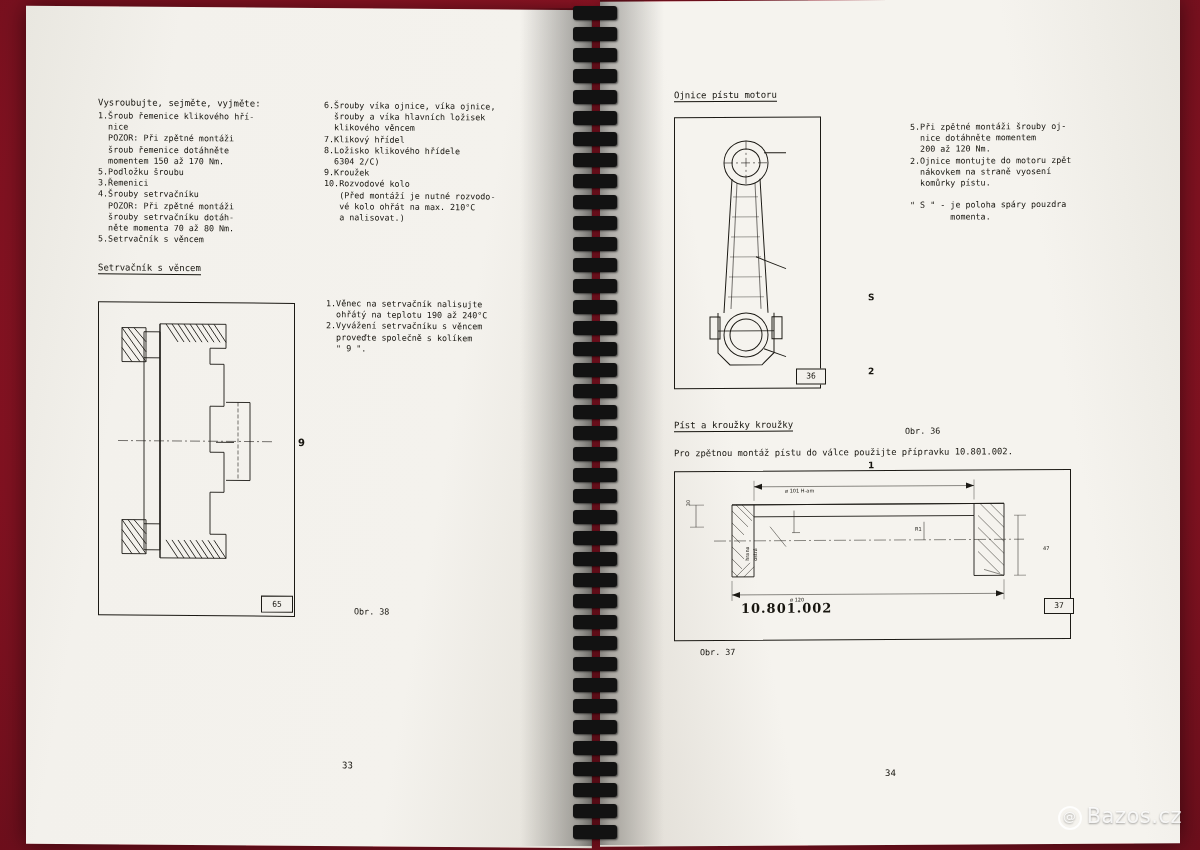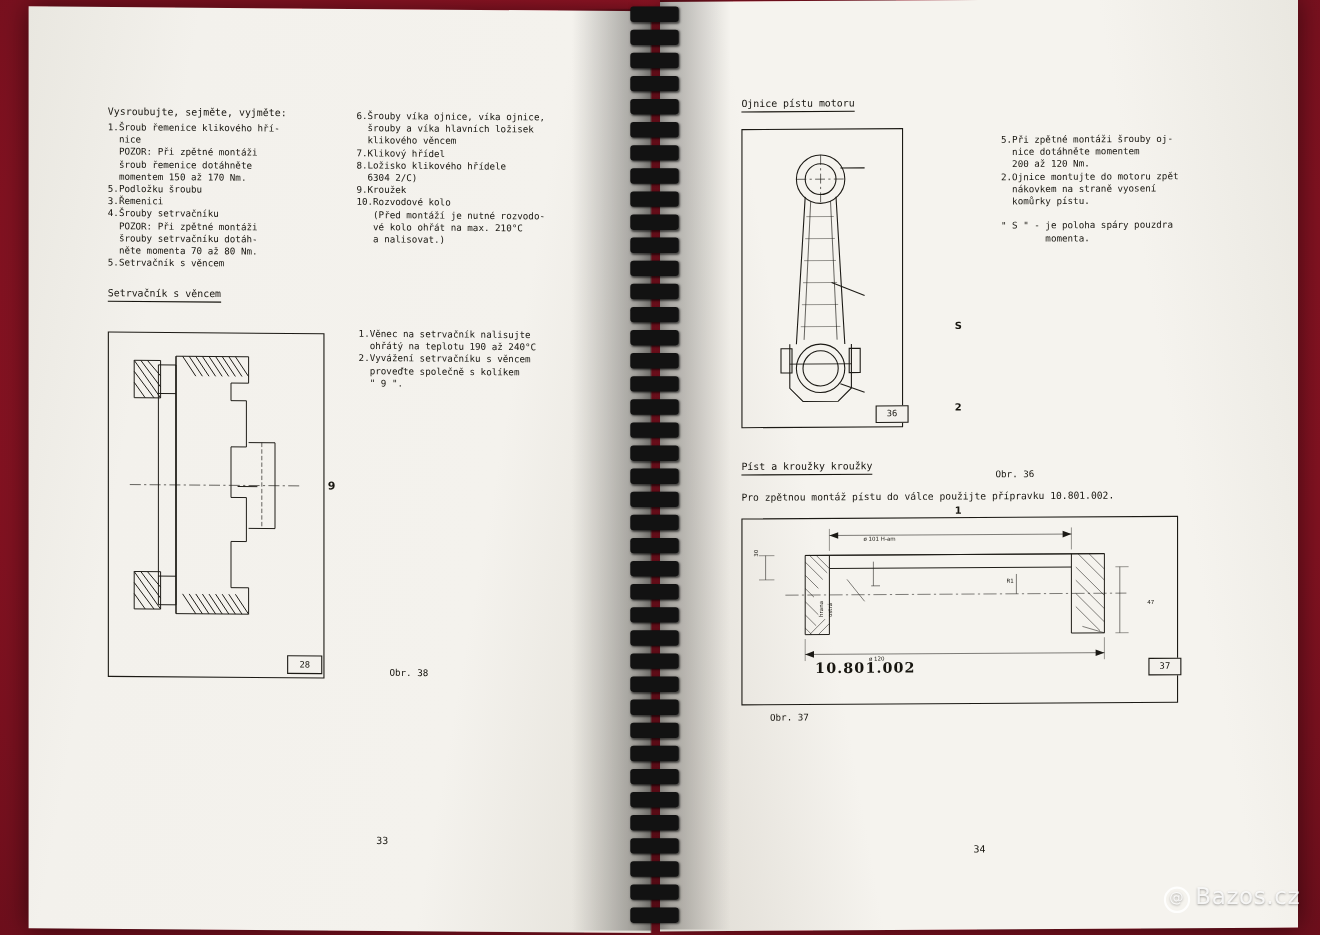--- a/index.html
+++ b/index.html
@@ -130,21 +130,21 @@
 
         <path d="M20 139 L176 139" stroke-dasharray="10 3 2 3" stroke-width="0.6"></path>
 
         <path d="M128 100 L152 100 L152 178 L128 178"></path>
         <path d="M140 100 L140 178" stroke-dasharray="4 2" stroke-width="0.6"></path>
 
         <path d="M118 140 L136 140"></path>
       </g>
     </svg>
     <div class="lbl b" style="left:272px;top:429px;font-size:10px;">9</div>
-    <div class="numbox" style="left:219px;top:588px;width:30px;height:15px;line-height:15px;">28</div>
+    <div class="numbox" style="left:219px;top:588px;width:30px;height:15px;line-height:15px;">65</div>
     <div class="figcap" style="left:328px;top:598px;">Obr. 38</div>
 
     <div class="pgnum" style="left:316px;top:752px;">33</div>
   </div>
 
   <div class="page page-right">
 
     <div class="hdr" style="left:74px;top:88px;"><span class="u">Ojnice pístu motoru</span></div>
 
     <div class="framebox" style="left:74px;top:116px;width:145px;height:270px;"></div>

